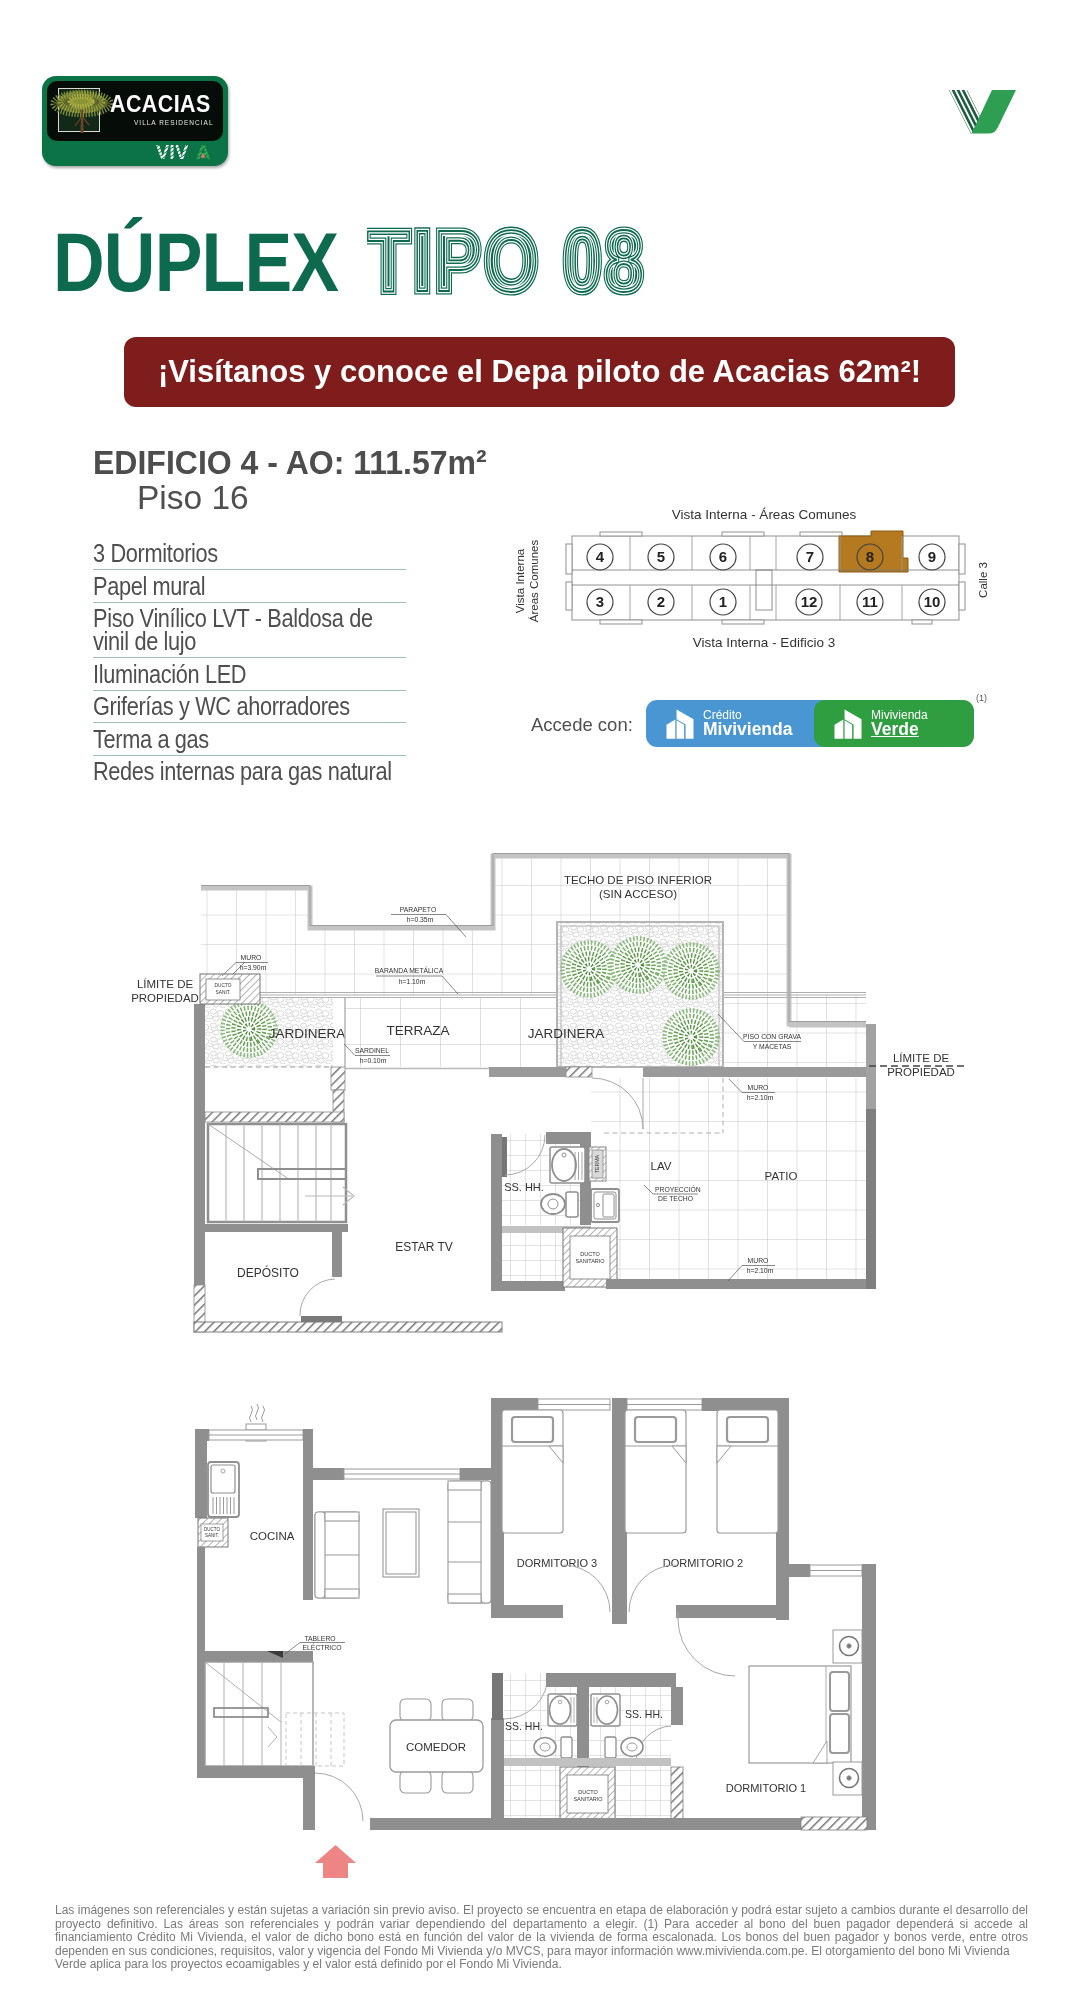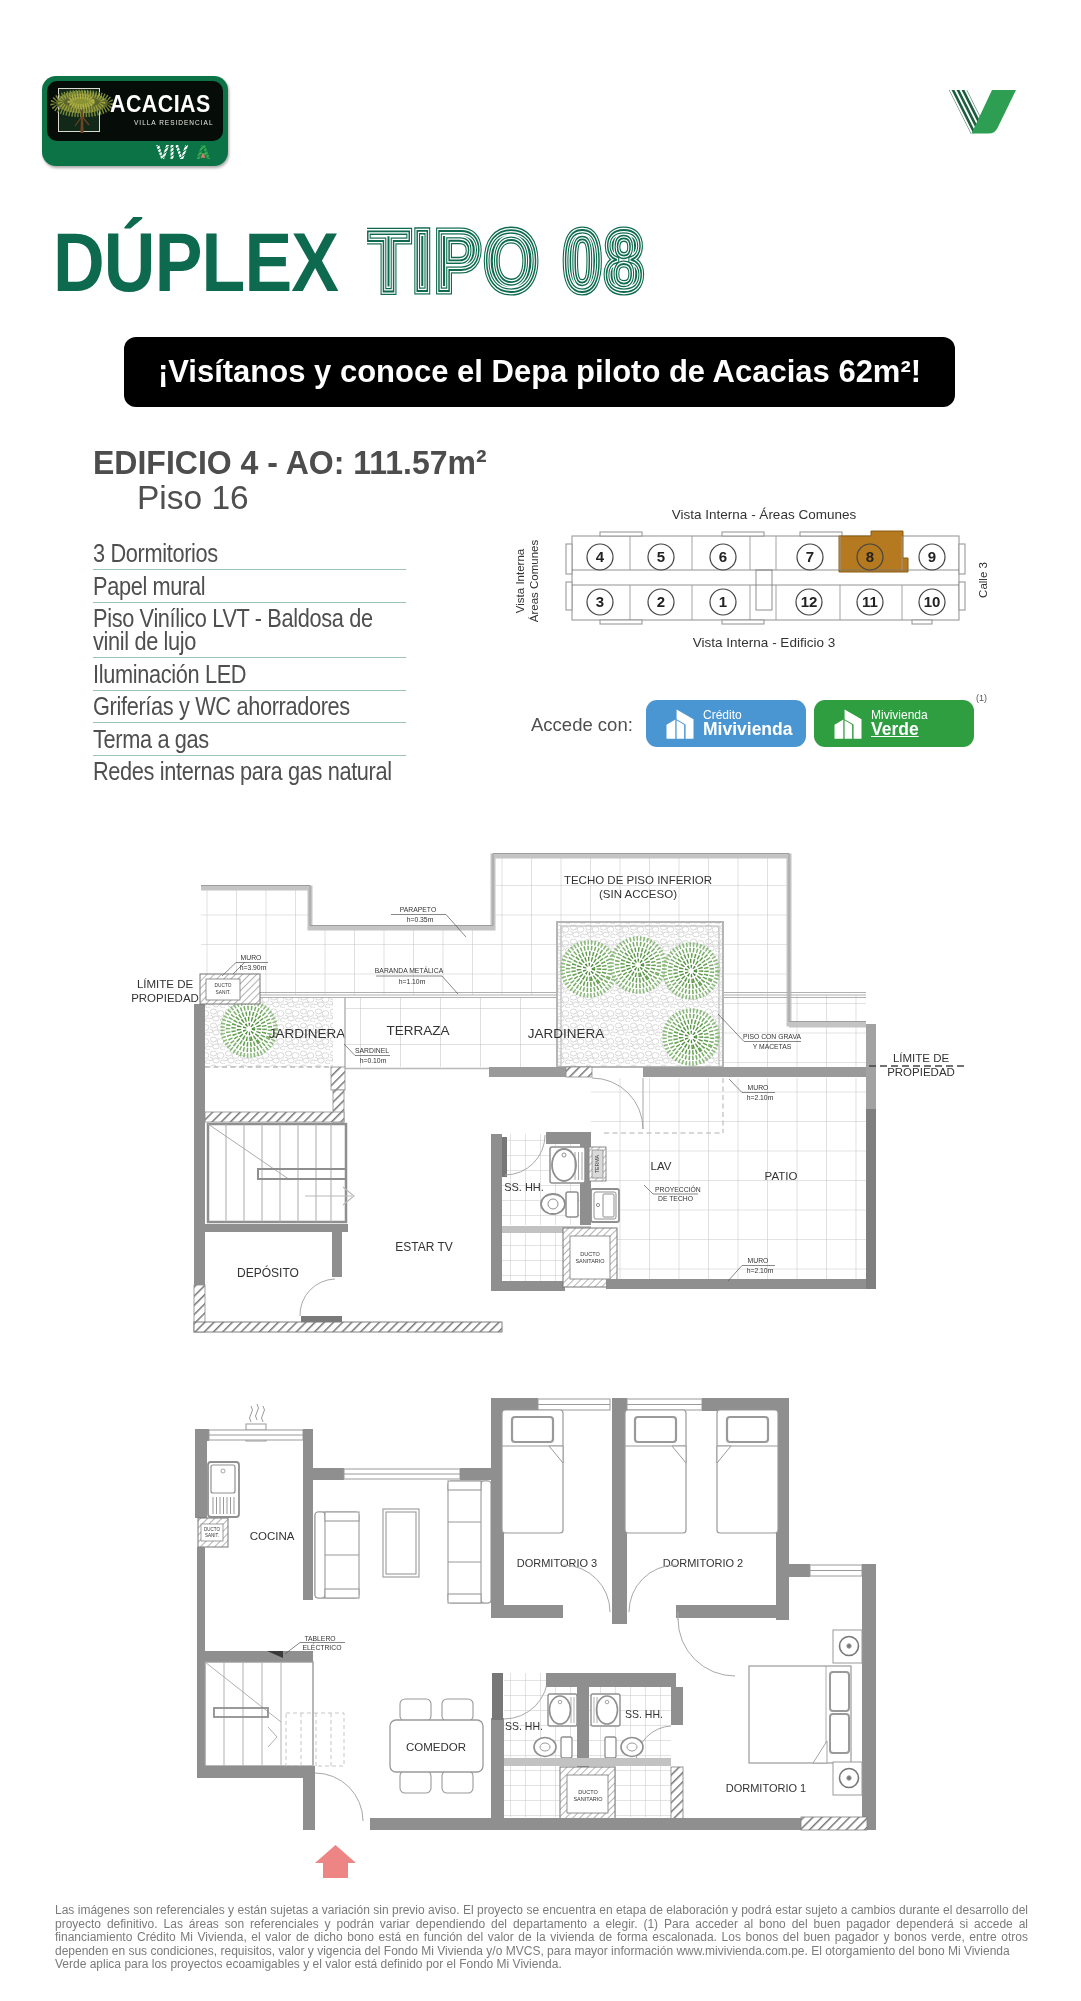--- a/index.html
+++ b/index.html
@@ -72,21 +72,21 @@
 <svg class="abs" style="left:367px;top:218px;" width="290" height="84" viewBox="0 0 290 84">
   <g font-family="Liberation Sans, sans-serif" font-weight="bold" font-size="88" letter-spacing="3" transform="scale(0.80,1)">
     <text x="0" y="73" fill="#0e6a4e">TIPO 08</text>
     <text x="0" y="73" fill="none" stroke="#fff" stroke-width="10">TIPO 08</text>
     <text x="0" y="73" fill="none" stroke="#0e6a4e" stroke-width="7.2">TIPO 08</text>
     <text x="0" y="73" fill="none" stroke="#fff" stroke-width="4.4">TIPO 08</text>
     <text x="0" y="73" fill="none" stroke="#0e6a4e" stroke-width="1.8">TIPO 08</text>
   </g>
 </svg>
 
-<div class="abs" style="left:124px;top:337px;width:831px;height:70px;background:#000000;border-radius:12px;color:#fff;font-weight:bold;font-size:31px;text-align:center;line-height:70px;">¡Visítanos y conoce el Depa piloto de Acacias 62m²!</div>
+<div class="abs" style="left:124px;top:337px;width:831px;height:70px;background:#7f1d1d;border-radius:12px;color:#fff;font-weight:bold;font-size:31px;text-align:center;line-height:70px;">¡Visítanos y conoce el Depa piloto de Acacias 62m²!</div>
 
 <div class="abs" style="left:93px;top:444px;font-size:33px;font-weight:bold;color:#4d4d4d;transform:scaleX(.97);transform-origin:left top;">EDIFICIO 4 - AO: 111.57m²</div>
 
 <div class="abs" style="left:105px;top:479px;font-size:33.5px;color:#4f4f4f;margin-left:32px;">Piso 16</div>
 
 <div class="abs" style="left:93px;top:536px;width:360px;font-size:25px;letter-spacing:-0.4px;color:#4f4f4f;line-height:23px;transform:scaleX(.87);transform-origin:left top;">
   <div style="border-bottom:1.5px solid #9dc3b4;padding-bottom:4px;padding-top:6px;">3 Dormitorios</div>
   <div style="border-bottom:1.5px solid #9dc3b4;padding-bottom:4px;padding-top:4.5px;">Papel mural</div>
   <div style="border-bottom:1.5px solid #9dc3b4;padding-bottom:4px;padding-top:4.5px;">Piso Vinílico LVT - Baldosa de vinil de lujo</div>
   <div style="border-bottom:1.5px solid #9dc3b4;padding-bottom:4px;padding-top:4.5px;">Iluminación LED</div>
@@ -170,21 +170,21 @@
         <text x="223" y="107">1</text>
       <text x="309" y="107">12</text>
         <text x="370" y="107">11</text>
         <text x="432" y="107">10</text>
     </g>
   </g>
 </svg>
 
 <div class="abs" style="left:531px;top:714px;font-size:18.5px;color:#4f4f4f;text-align:center;">Accede con:</div>
 
-<div class="abs" style="left:646px;top:700px;width:160px;height:47px;background:#4a96d2;border-radius:11px;">
+<div class="abs" style="left:646px;top:700px;width:160px;height:47px;background:#4a96d2;border-radius:11px;padding-left:42px;">
   <svg class="abs" style="left:16px;top:6px;" width="36" height="36" viewBox="0 0 38 40">
     <g fill="#fff">
       <polygon points="4,20.8 13.8,15.1 13.8,36.5 4,36.5"></polygon>
       <polygon points="15.2,15.8 23.6,20.8 23.6,36.5 15.2,36.5"></polygon>
       <polygon points="15.2,3.8 34,14.6 34,36.5 25.2,36.5 25.2,20.5 15.2,14.8"></polygon>
     </g>
   </svg>
   <div class="abs" style="left:57px;top:8px;color:#fff;font-size:12px;">Crédito</div>
   <div class="abs" style="left:57px;top:19px;color:#fff;font-size:17.5px;font-weight:bold;">Mivivienda</div>
 </div>

